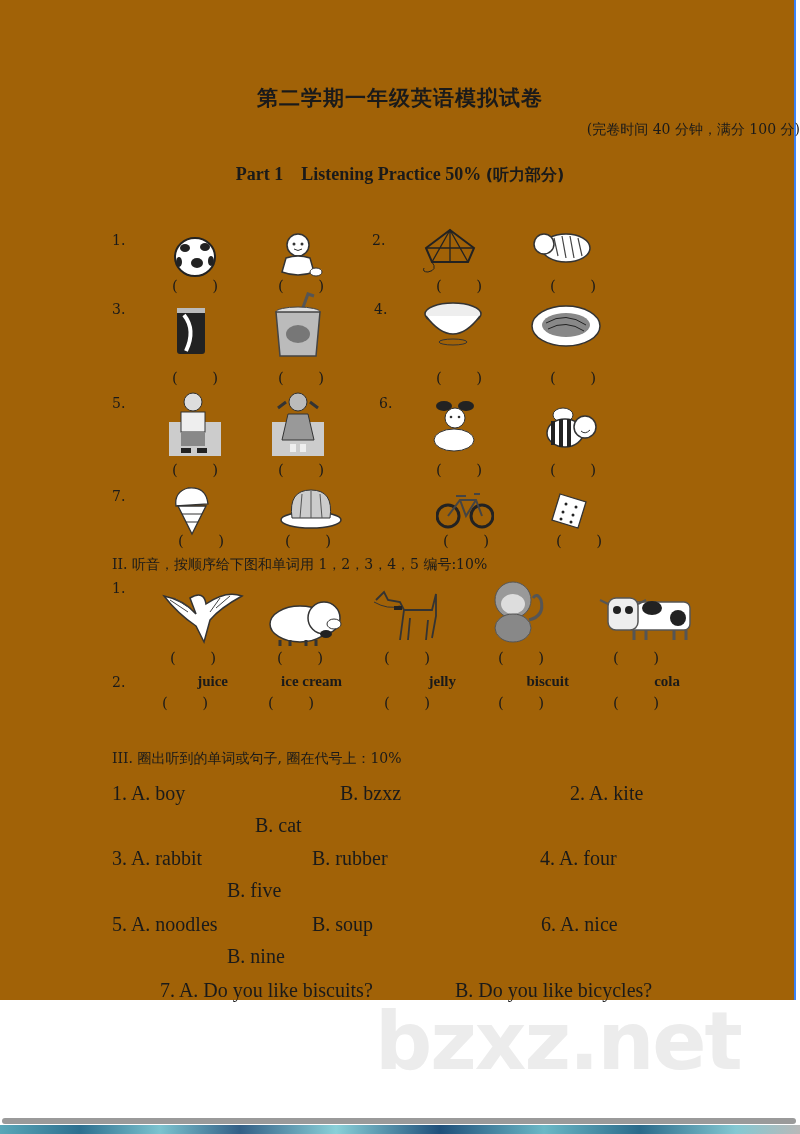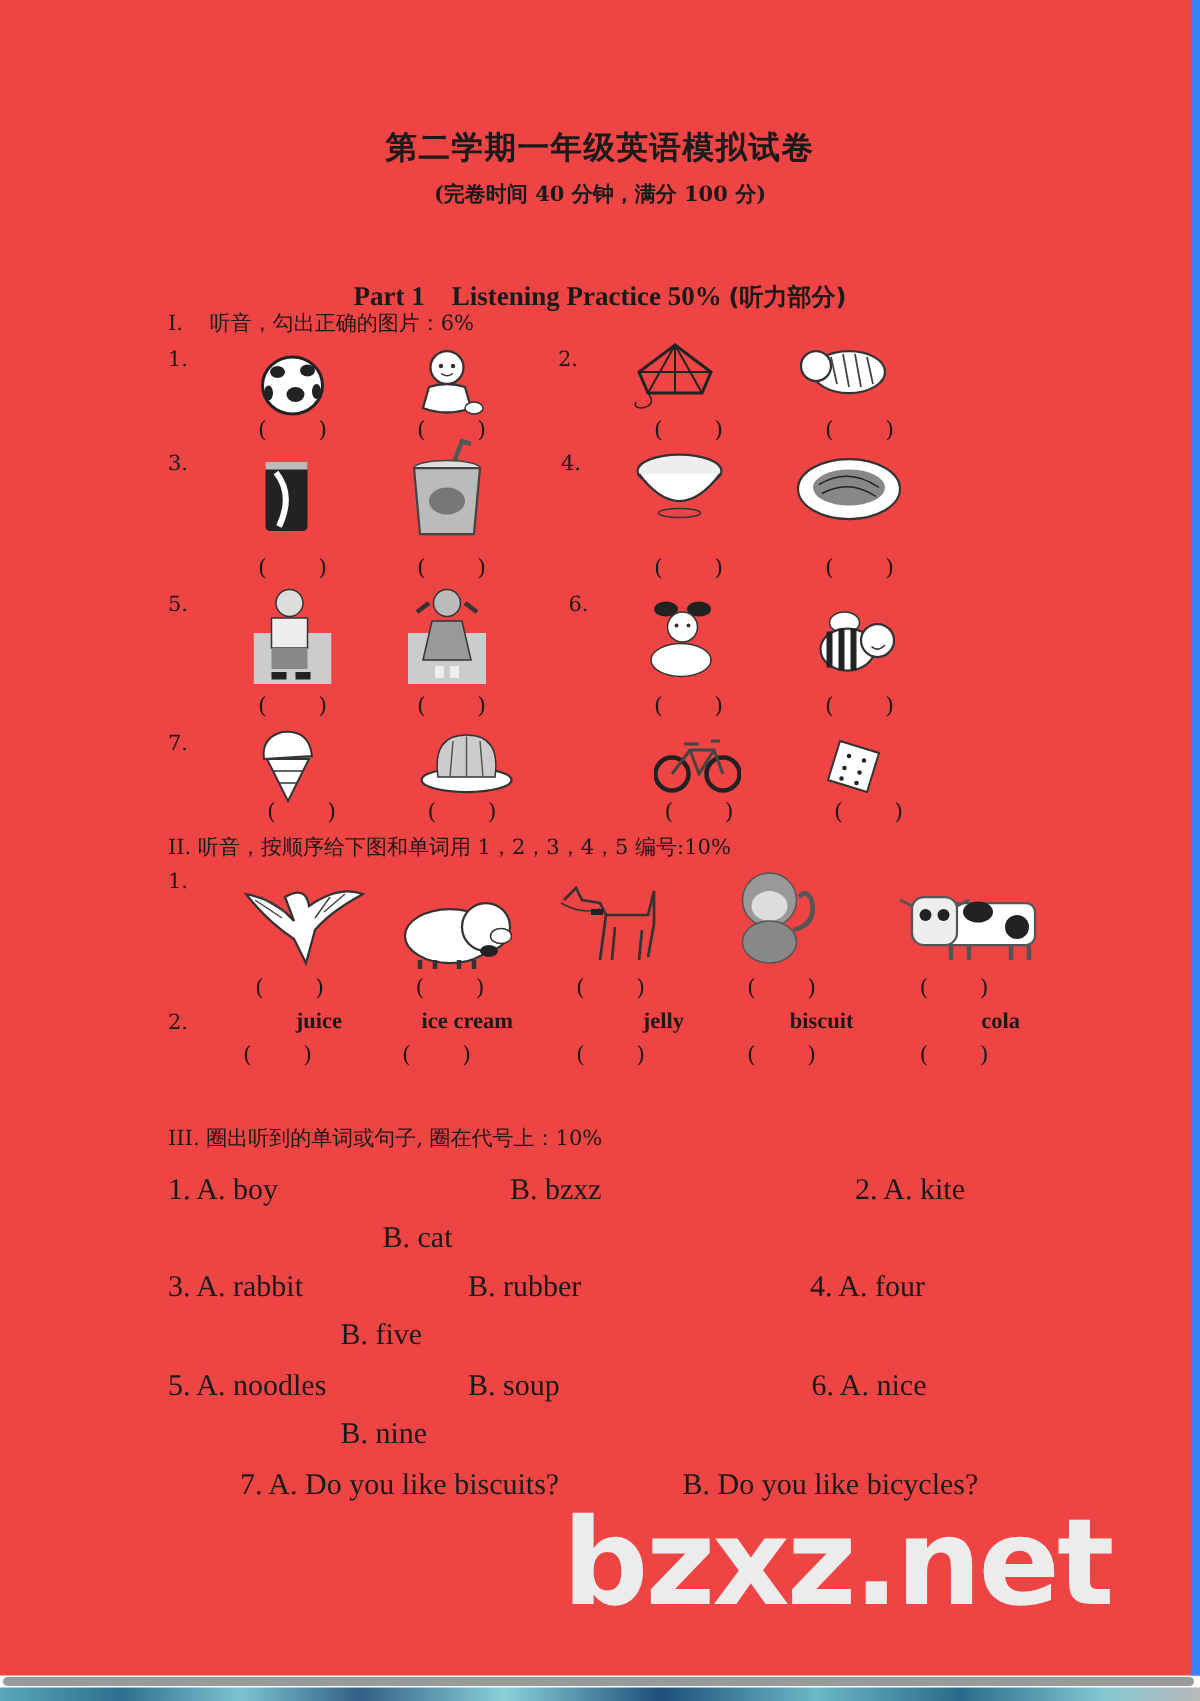--- a/index.html
+++ b/index.html
@@ -1,22 +1,22 @@
 <!DOCTYPE html>
 <html><head>
 <meta charset="utf-8">
 <style>
   html, body { margin:0; padding:0; }
   body { width:800px; height:1134px; background:#ffffff; position:relative; overflow:hidden;
          font-family:"Liberation Serif", serif; color:#1a1a1a; }
-  .page { position:absolute; left:0; top:0; width:794px; height:1117px; background:#ef4444; border-right:7px solid #3b82f6; }
+  .page { position:absolute; left:0; top:0; width:794px; height:1000px; background:#a16207; border-right:2px solid #3b82f6; }
   .abs { position:absolute; white-space:nowrap; }
   .title { left:0; width:800px; text-align:center; top:84px; font-family:"DejaVu Sans", sans-serif; font-weight:bold; font-size:21px; letter-spacing:1px; }
-  .subtitle { left:0; width:800px; text-align:center; top:121px; font-family:"DejaVu Serif", serif; font-size:14px;font-weight:bold; }
-  .part { left:0; width:800px; text-align:center; top:187px; font-weight:bold; font-size:18px; }
+  .subtitle { left:0; width:800px; text-align:right; top:121px; font-family:"DejaVu Serif", serif; font-size:14px; }
+  .part { left:0; width:800px; text-align:center; top:164px; font-weight:bold; font-size:18px; }
   .part .cn { font-family:"DejaVu Sans", sans-serif; font-size:16px; }
   .sec { font-family:"DejaVu Serif", serif; font-size:14px; }
   .num { font-family:"DejaVu Serif", serif; font-size:14px; }
   .paren { font-family:"DejaVu Serif", serif; font-size:15px; width:46px; display:flex; justify-content:space-between; }
   .word { font-weight:bold; font-size:15px; text-align:right; width:100px; }
   .opt { font-size:20px; }
   .pic { position:absolute; }
   .watermark { left:375px; top:995px; font-family:"DejaVu Sans", sans-serif; font-weight:bold; font-size:80px; color:#ececec; letter-spacing:-2px; }
   .scrollbar { position:absolute; left:2px; top:1118px; width:794px; height:6px; background:#9a9a9a; border-radius:3px; }
   .desk { position:absolute; left:0; top:1125px; width:800px; height:9px;
@@ -27,21 +27,20 @@
 
 <div class="page">
 
   <div class="abs title">第二学期一年级英语模拟试卷</div>
   <div class="abs subtitle">(完卷时间 40 分钟，满分 100 分)</div>
   <div class="abs part">
     <span style="white-space:pre">Part 1    Listening Practice 50%</span>
     <span class="cn">(听力部分)</span>
   </div>
 
-  <div class="abs sec" style="left:112px;top:207px;white-space:pre;">I.    听音，勾出正确的图片：6%</div>
 
   <div class="abs num" style="left:112px;top:232px">1.</div>
   <svg class="pic" style="left:172px;top:236px" width="46" height="42">
     <ellipse cx="23" cy="21" rx="20" ry="19" fill="#fff" stroke="#222" stroke-width="2"></ellipse>
     <ellipse cx="13" cy="12" rx="5" ry="4" fill="#222"></ellipse>
       <ellipse cx="33" cy="11" rx="5" ry="4" fill="#222"></ellipse>
     <ellipse cx="25" cy="27" rx="6" ry="5" fill="#222"></ellipse>
       <ellipse cx="7" cy="26" rx="3" ry="5" fill="#222"></ellipse>
     <ellipse cx="39" cy="25" rx="3" ry="5" fill="#222"></ellipse>
   </svg>

